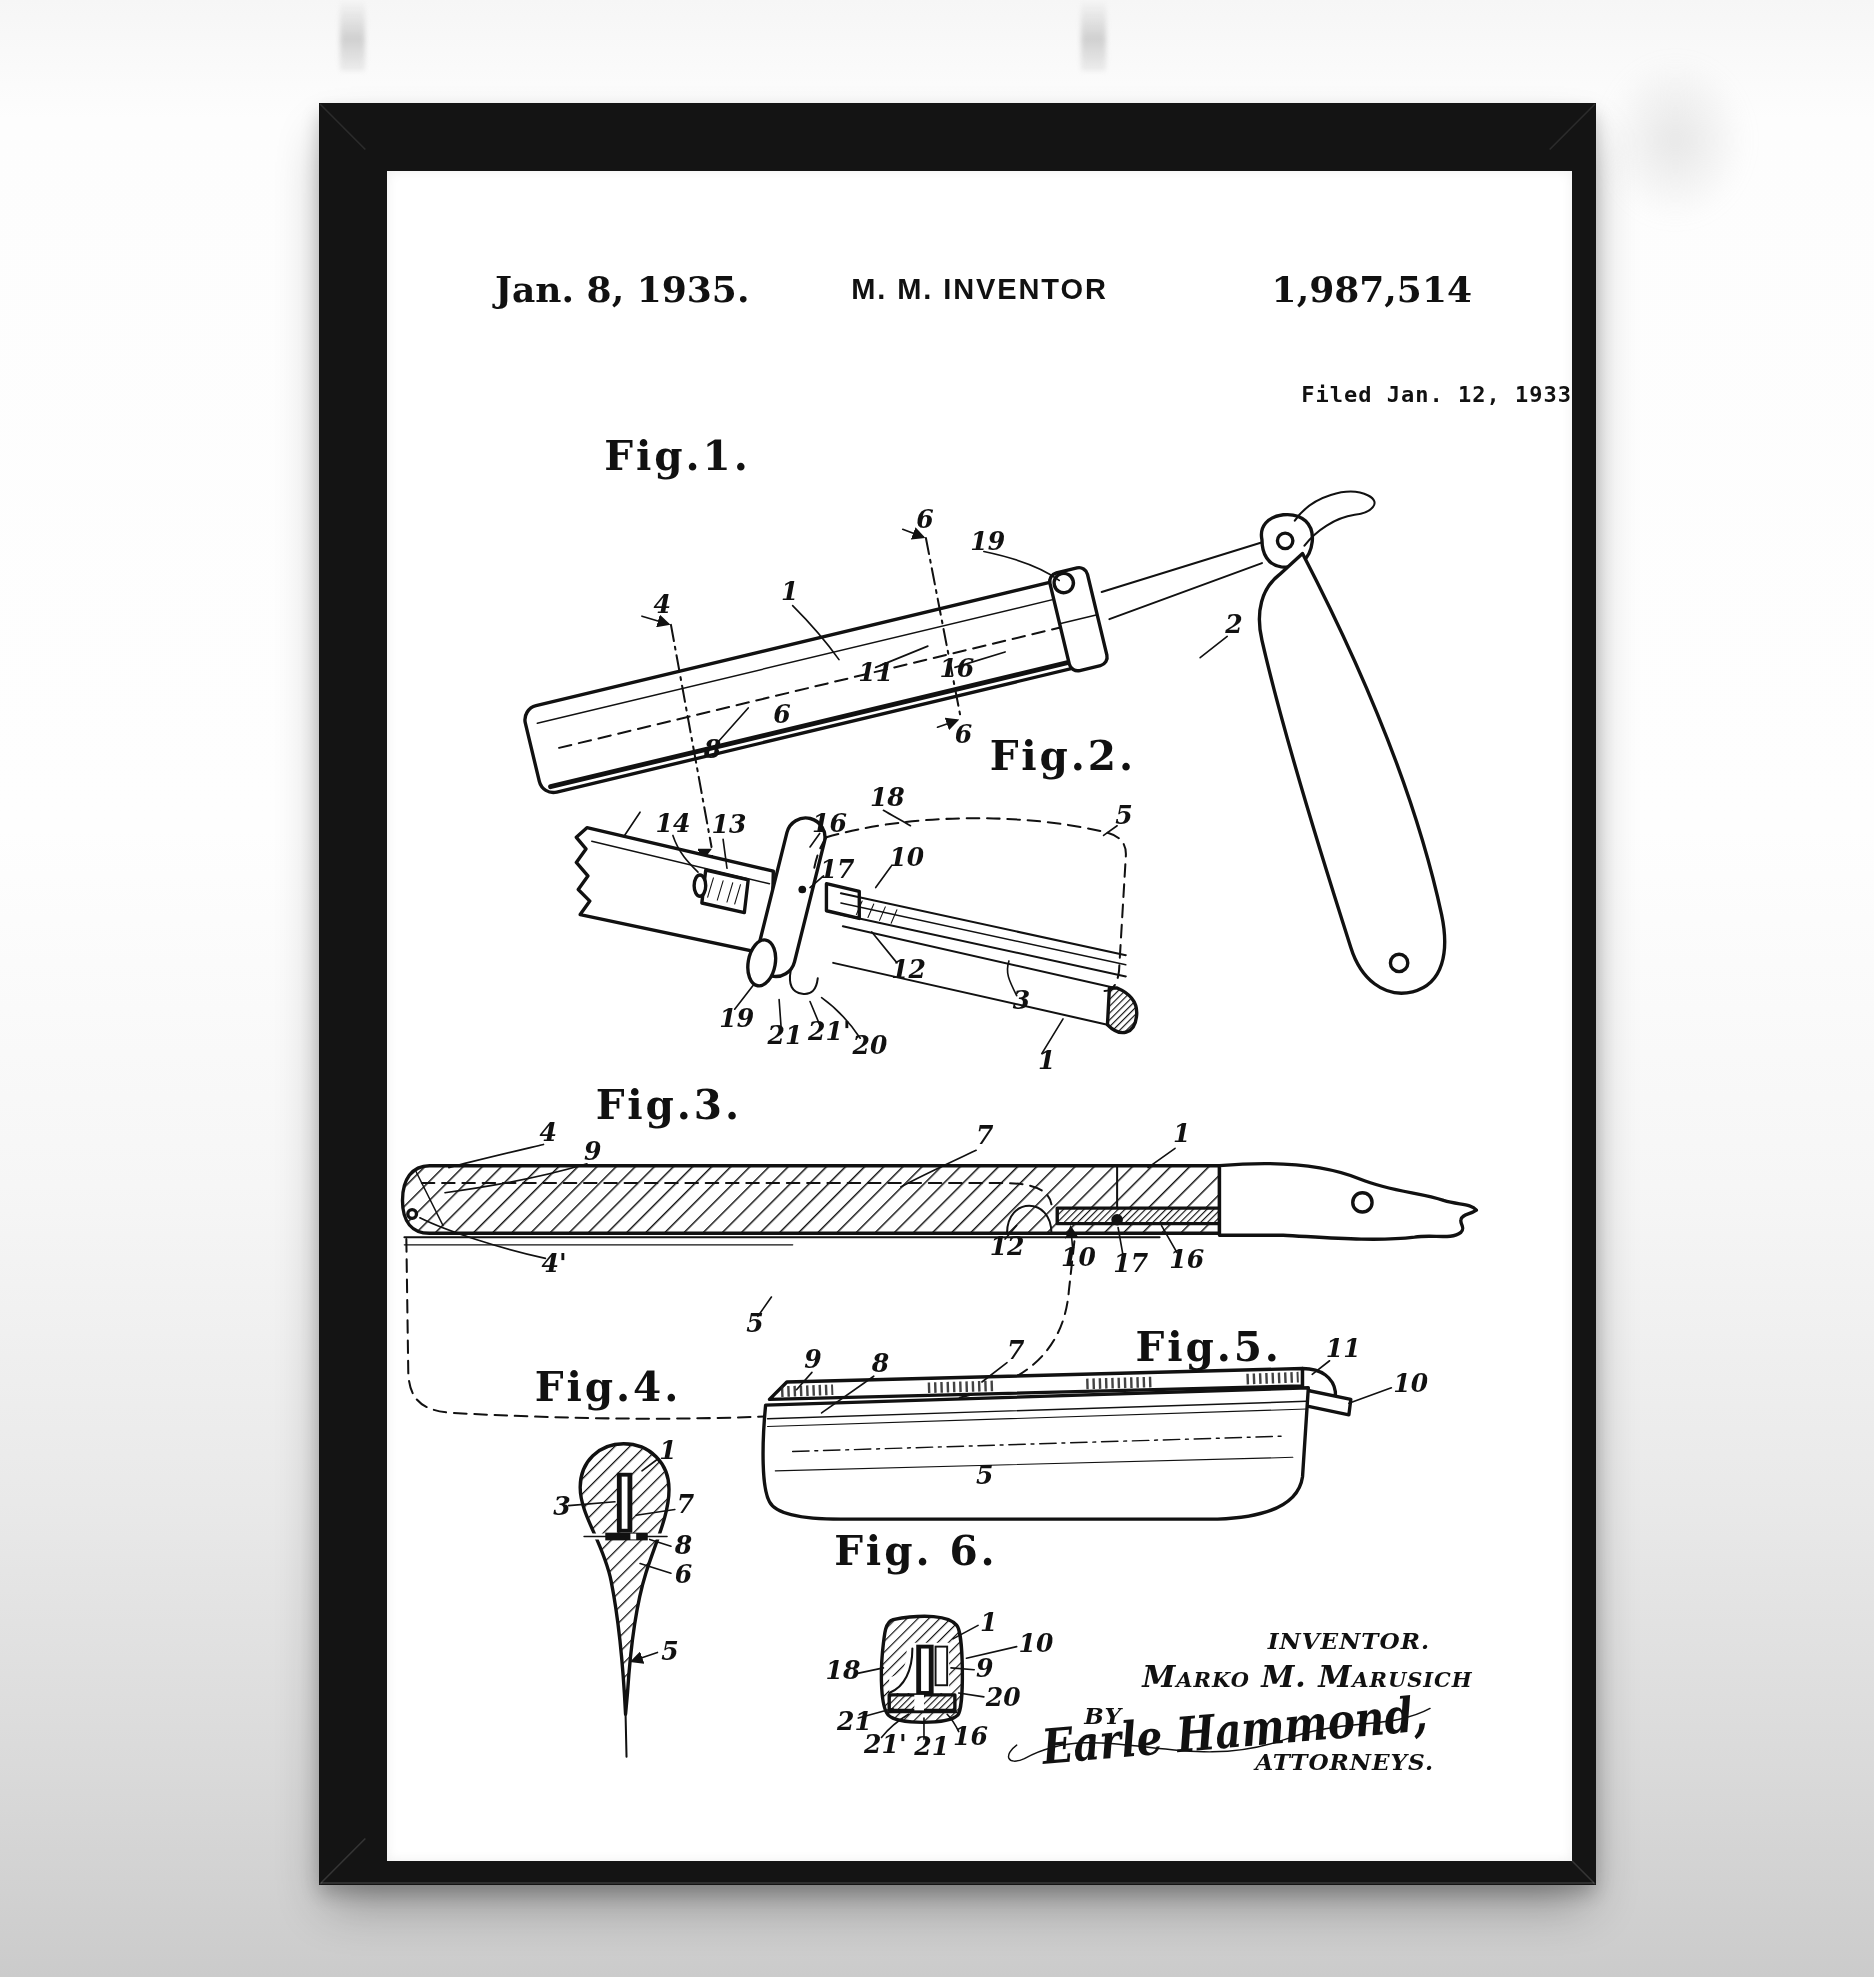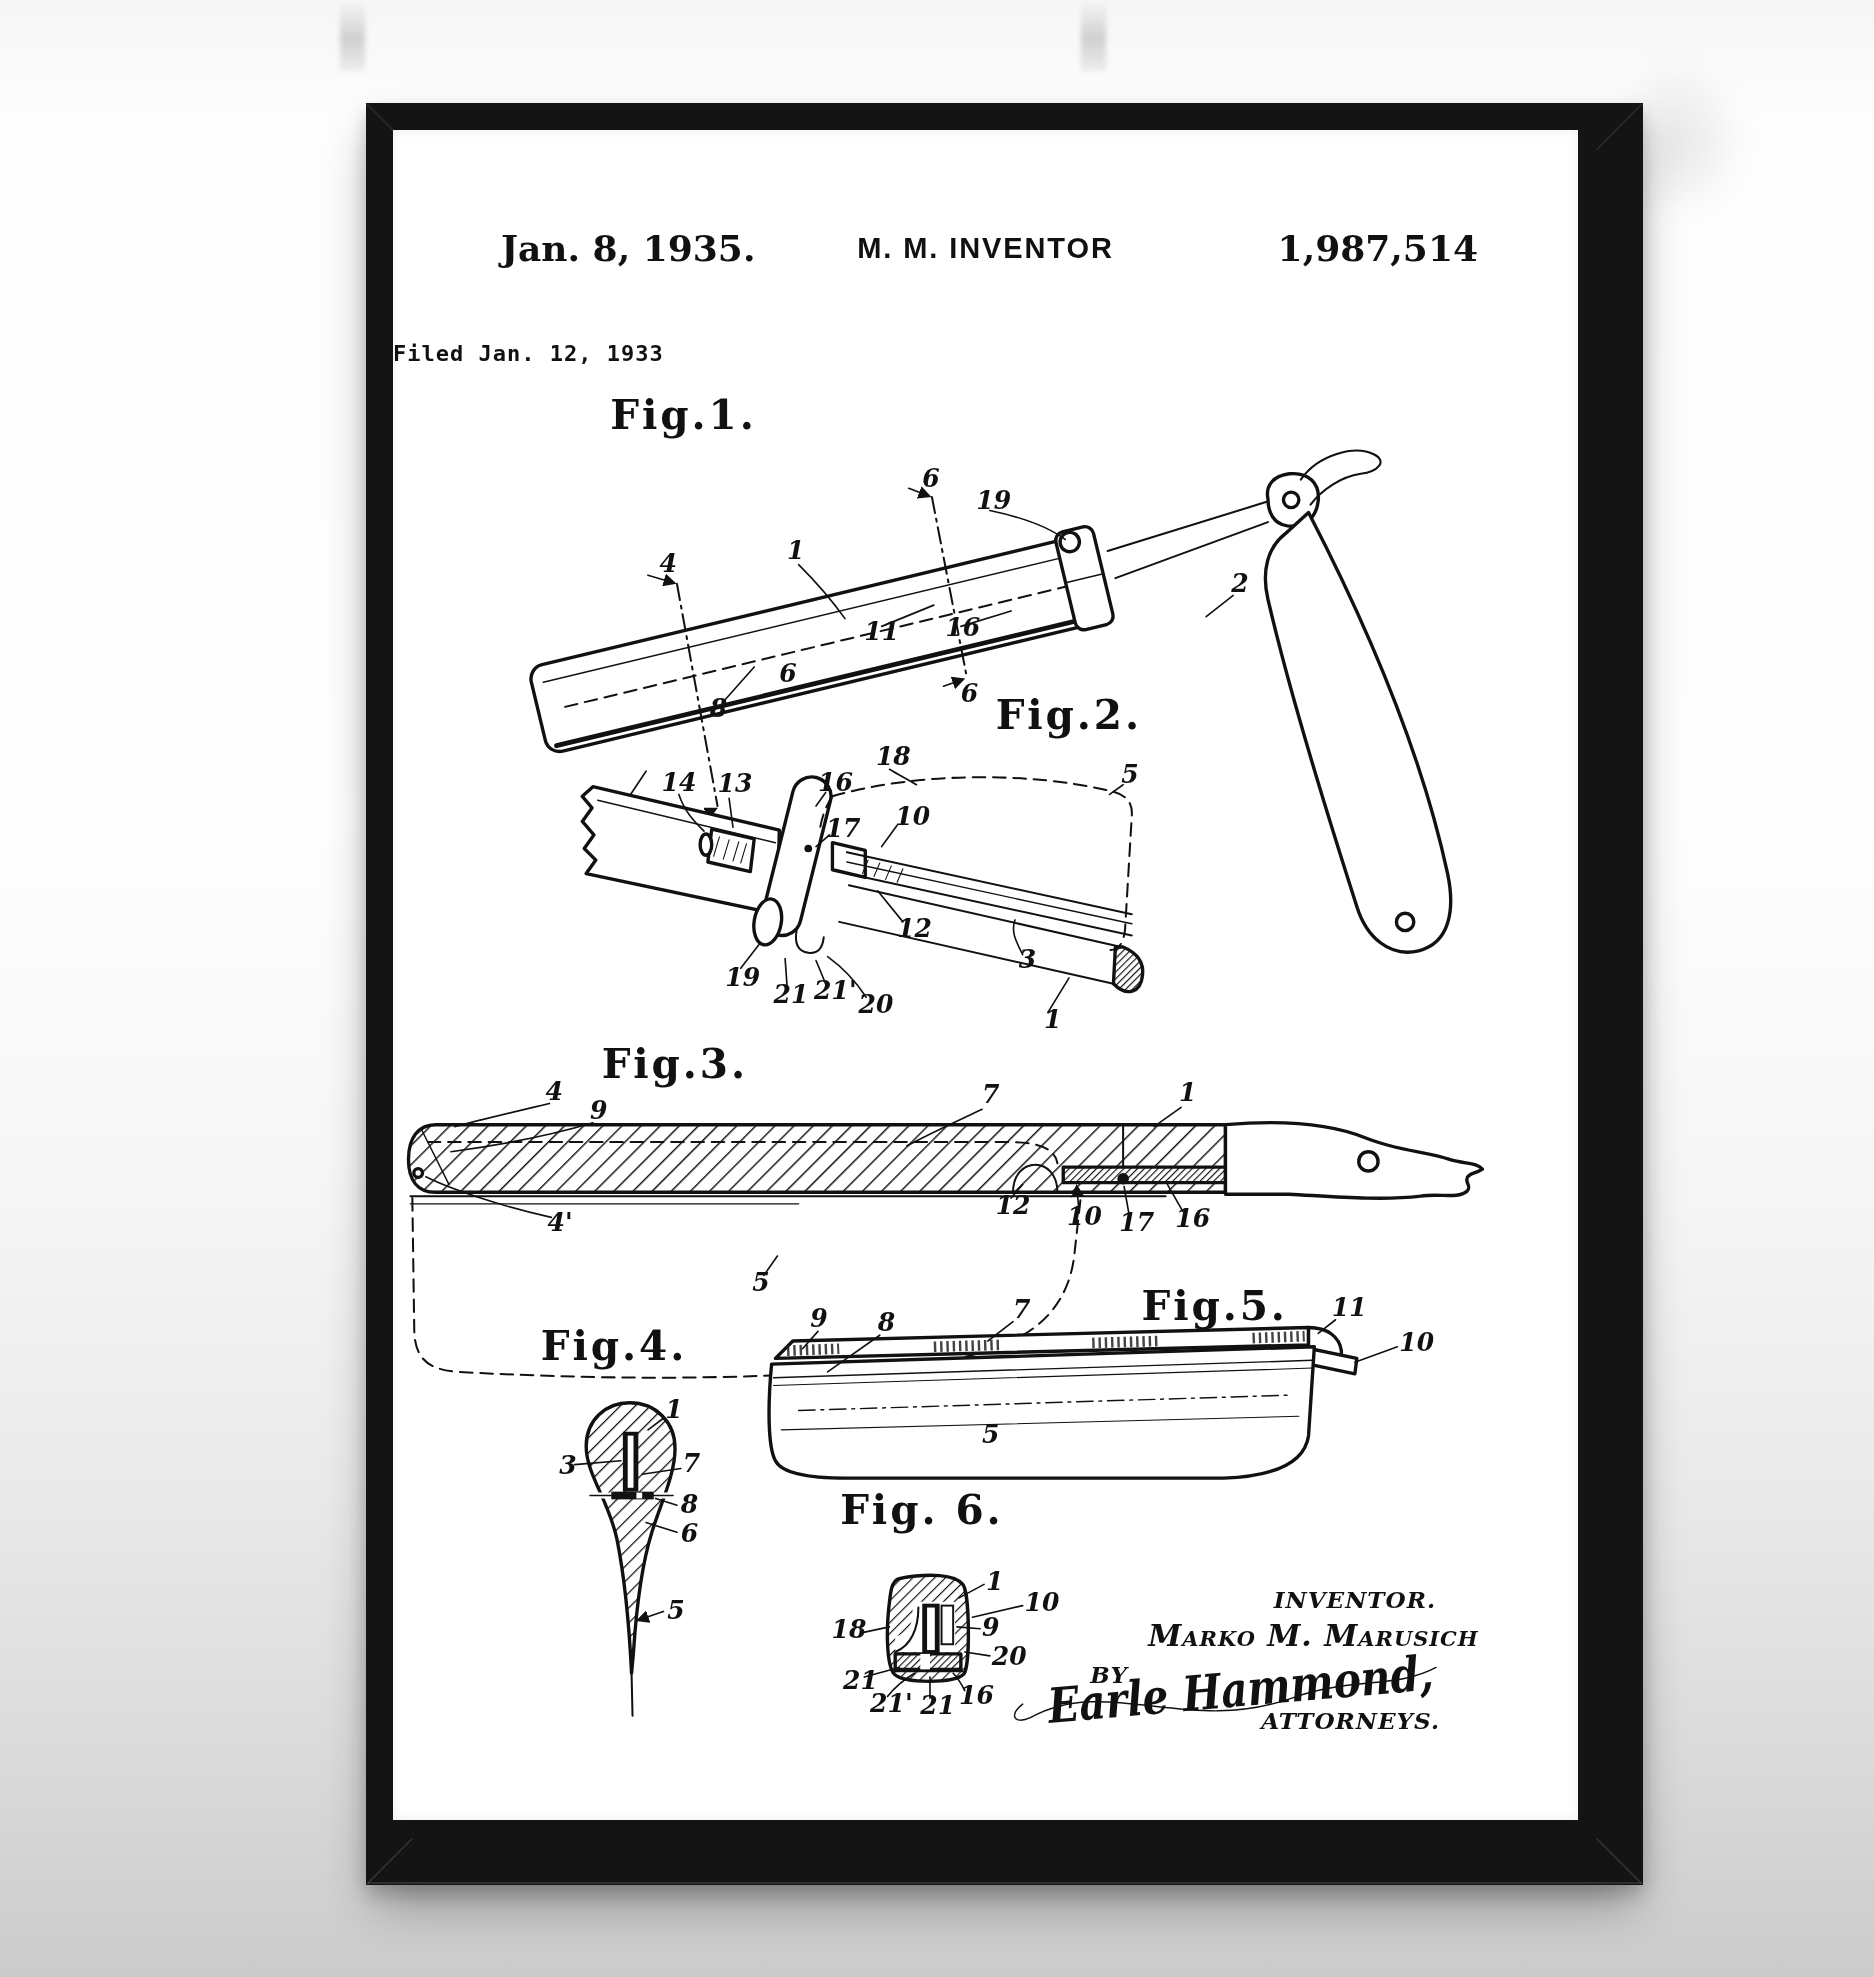--- a/index.html
+++ b/index.html
@@ -4,31 +4,31 @@
 <style>
   html,body{margin:0;padding:0;background:#eee;}
   .scene{position:relative;width:1874px;height:1977px;overflow:hidden;
     background:linear-gradient(180deg,#f6f6f6 0%,#fdfdfd 6%,#fefefe 42%,#f6f6f6 60%,#e9e9e9 76%,#d9d9d9 90%,#cbcbcb 100%);
     font-family:"Liberation Sans",sans-serif;}
   .strap{position:absolute;top:0;width:25px;height:71px;
     background:linear-gradient(180deg,rgba(185,185,185,0) 0%,rgba(168,168,168,.5) 55%,rgba(150,150,150,.12) 100%);
     filter:blur(2.9px);}
   .smudge{position:absolute;border-radius:50%;filter:blur(9.7px);}
   .frame{position:absolute;left:319px;top:103px;width:1277px;height:1782px;background:#141414;
-    box-sizing:border-box;padding:27px;
-    box-shadow:0 27px 48px -7.7px rgba(0,0,0,.32),0 9.7px 17.4px rgba(0,0,0,.2);margin-left:47px;}
+    box-sizing:border-box;padding:68px;
+    box-shadow:0 27px 48px -7.7px rgba(0,0,0,.32),0 9.7px 17.4px rgba(0,0,0,.2);}
   .miters{position:absolute;left:0;top:0;width:1277px;height:1782px;pointer-events:none;}
   .paper{position:relative;width:1185px;height:1690px;background:#ffffff;
     box-shadow:inset 0 0 11.6px rgba(0,0,0,.07);}
   .hdr{position:absolute;color:#111;white-space:nowrap;}
   .hdr-date{left:108px;top:97px;font:bold 36px "DejaVu Serif",serif;}
   .hdr-name{left:0;right:0;top:102px;text-align:center;font:bold 29px "Liberation Sans",sans-serif;letter-spacing:1.9px;}
   .hdr-num{right:100px;top:97px;font:bold 36px "DejaVu Serif",serif;}
   .hdr-title{left:0;right:0;top:158px;text-align:center;font:bold 23px "DejaVu Sans Mono",monospace;letter-spacing:2.9px;}
-  .hdr-filed{left:0;right:0;top:211px;text-align:left;font:bold 22px "DejaVu Sans Mono",monospace;letter-spacing:1px;}
+  .hdr-filed{left:0;right:0;top:211px;text-align:right;font:bold 22px "DejaVu Sans Mono",monospace;letter-spacing:1px;}
   .art{position:absolute;left:0;top:0;width:1185px;height:1690px;}
   
   .o{fill:#fff;stroke:#111;stroke-width:3.5;stroke-linejoin:round;}
   .oh{stroke:#111;stroke-width:3.5;stroke-linejoin:round;}
   .o2{fill:none;stroke:#111;stroke-width:2.1;stroke-linecap:round;stroke-linejoin:round;}
   .o15{fill:none;stroke:#111;stroke-width:1.5;stroke-linecap:round;}
   .o1{fill:none;stroke:#111;stroke-width:1.1;stroke-linecap:round;}
   .th{fill:none;stroke:#111;stroke-width:5;stroke-linecap:round;}
   .ld{fill:none;stroke:#111;stroke-width:1.7;stroke-linecap:round;}
   .dsh{stroke-dasharray:13 8;}

